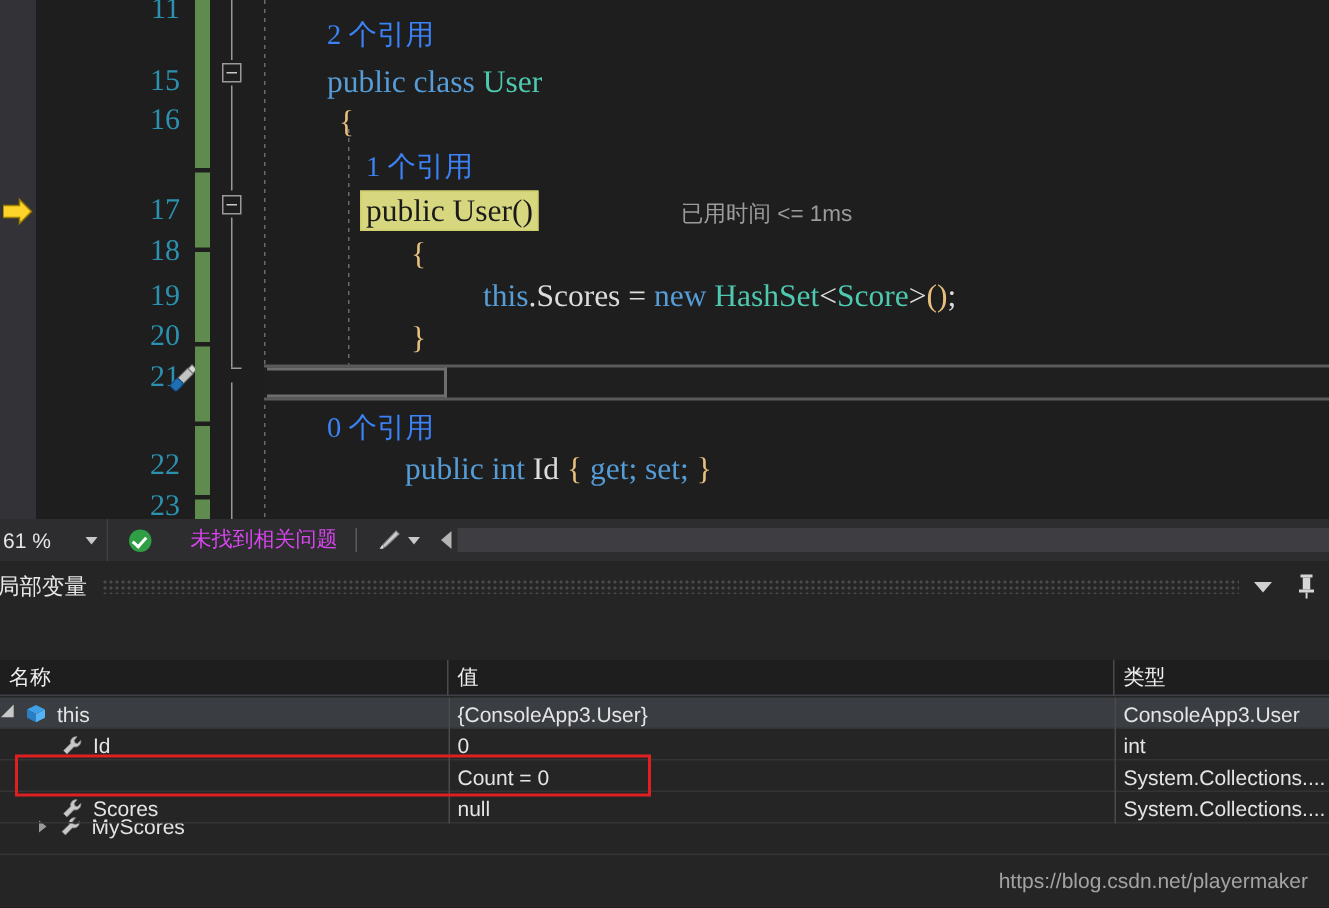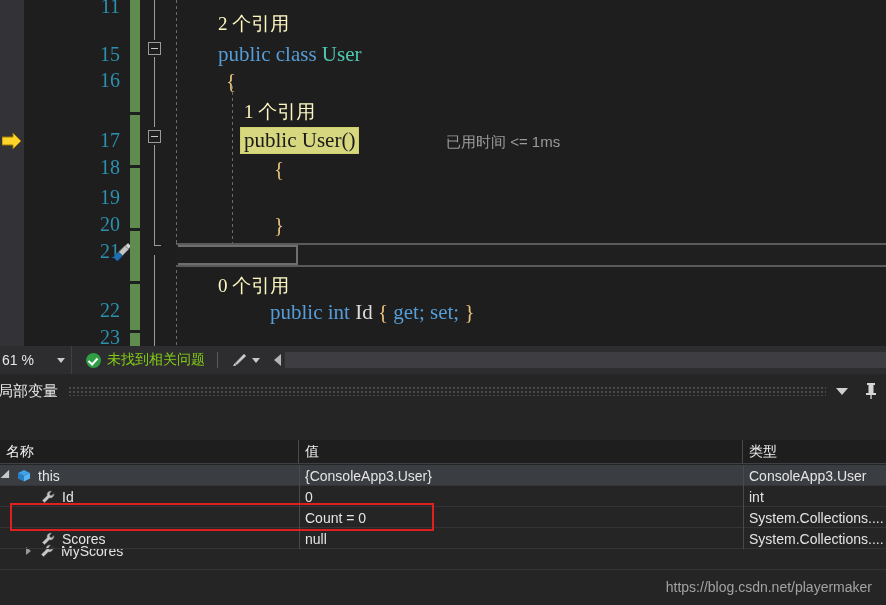--- a/index.html
+++ b/index.html
@@ -76,21 +76,21 @@
     color: #dcdcdc;
   }
   .kw   { color: #569cd6; }
   .typ  { color: #4ec9b0; }
   .pun  { color: #dcdcdc; }
   .brc  { color: #e8c07d; }
   .id   { color: #dcdcdc; }
   .lens {
     position: absolute; white-space: pre;
     font-family: "Liberation Serif", serif;
-    font-size: 19px; color: #fef9c3; line-height: 20px;
+    font-size: 19px; color: #3b82f6; line-height: 20px;
   }
   .hl-user {
     position: absolute;
     background: #d7d77f;
     color: #1a1a1a;
     font-family: "Liberation Serif", serif;
     font-size: 21px; line-height: 22px;
     padding: 1px 3px 2px 3px;
     white-space: pre;
     border: 1px solid #cfcf6e;
@@ -137,21 +137,21 @@
   .ok-badge {
     width: 15px; height: 15px; border-radius: 50%;
     background: #2f9e44; margin: 0 6px 0 14px; position: relative;
     flex: 0 0 auto;
   }
   .ok-badge::after {
     content: ""; position: absolute; left: 3.5px; top: 3px;
     width: 4px; height: 7px; border: solid #fff;
     border-width: 0 2px 2px 0; transform: rotate(42deg);
   }
-  .status-msg { font-size: 14px; color: #84cc16; }
+  .status-msg { font-size: 14px; color: #d946ef; margin-left: 20px; }
   .sb-sep { width: 1px; height: 16px; background: #5a5a5a; margin: 0 12px; }
   .brush-ic { margin-right: 4px; }
   .hscroll-wrap {
     flex: 1; height: 28px; display: flex; align-items: center;
     background: #2d2d30; margin-left: 10px;
   }
   .hs-left {
     width: 0; height: 0; border-top: 6px solid transparent;
     border-bottom: 6px solid transparent; border-right: 7px solid #b4b4b4;
     margin: 0 4px;
@@ -311,24 +311,25 @@
 
       <div class="lens" style="left:48px; top:14px;">2 个引用</div>
 
       <div class="codeline" style="left:48px; top:43px;"><span class="kw">public class </span><span class="typ">User</span></div>
 
       <div class="codeline brc" style="left:56px; top:70px;">{</div>
 
       <div class="lens" style="left:74px; top:102px;">1 个引用</div>
 
       <div class="hl-user" style="left:70px; top:127px;">public User()</div>
-      <div class="elapsed" style="left:276px; top:133px;">已用时间 &lt;= 1ms</div>
+      <div class="elapsed" style="left:284px; top:133px;">已用时间 &lt;= 1ms</div>
 
       <div class="codeline brc" style="left:104px; top:158px;">{</div>
 
+      <div class="codeline" style="left:152px; top:186px;"><span class="kw">this</span><span class="pun">.</span><span class="id">Scores</span><span class="pun"> = </span><span class="kw">new </span><span class="typ">HashSet</span><span class="pun">&lt;</span><span class="typ">Score</span><span class="pun">&gt;</span><span class="brc">()</span><span class="pun">;</span></div>
 
       <div class="codeline brc" style="left:104px; top:214px;">}</div>
 
       <div class="region-band" style="top:243px; left:6px;"></div>
       <div class="region-box" style="top:245px; left:8px;"></div>
 
       <div class="lens" style="left:48px; top:276px;">0 个引用</div>
 
       <div class="codeline" style="left:100px; top:301px;"><span class="kw">public </span><span class="kw">int </span><span class="id">Id </span><span class="brc">{ </span><span class="kw">get;</span><span class="kw"> set;</span><span class="brc"> }</span></div>
     </div>

